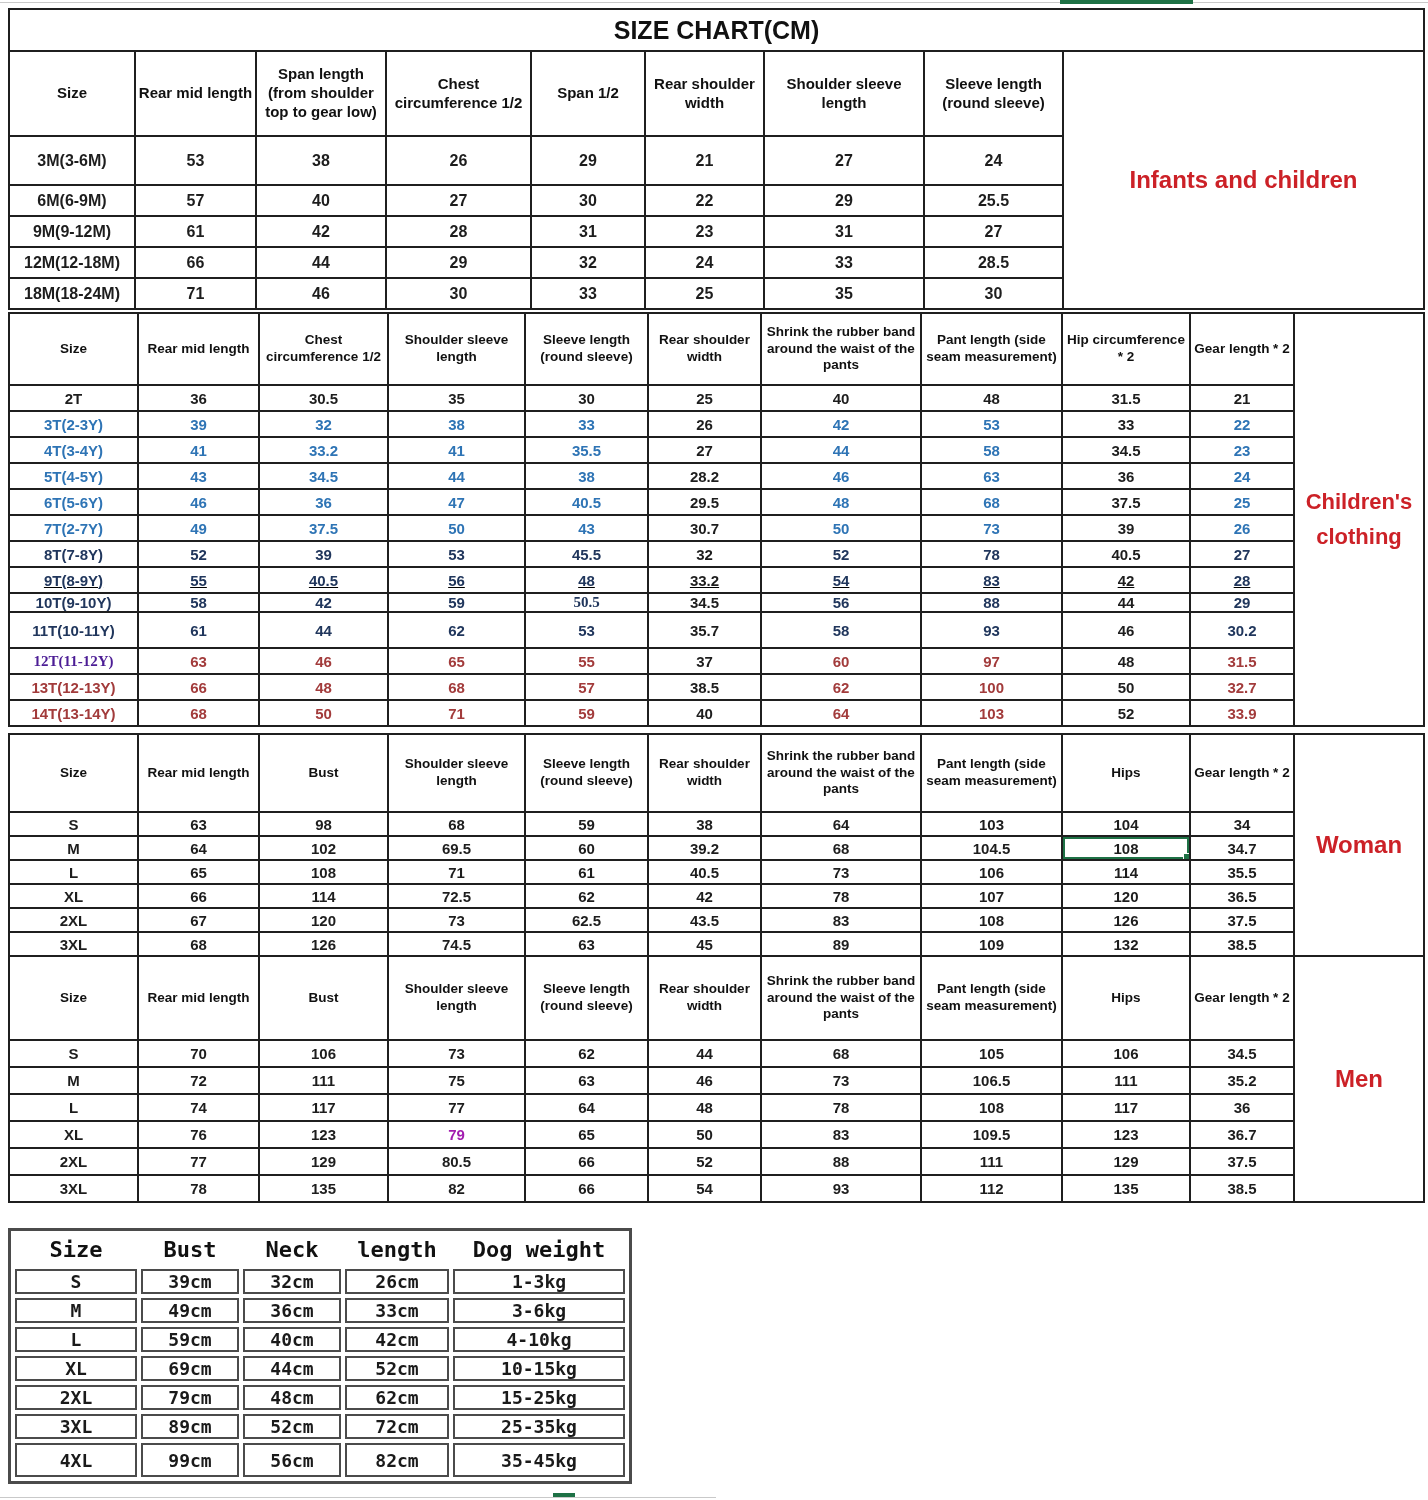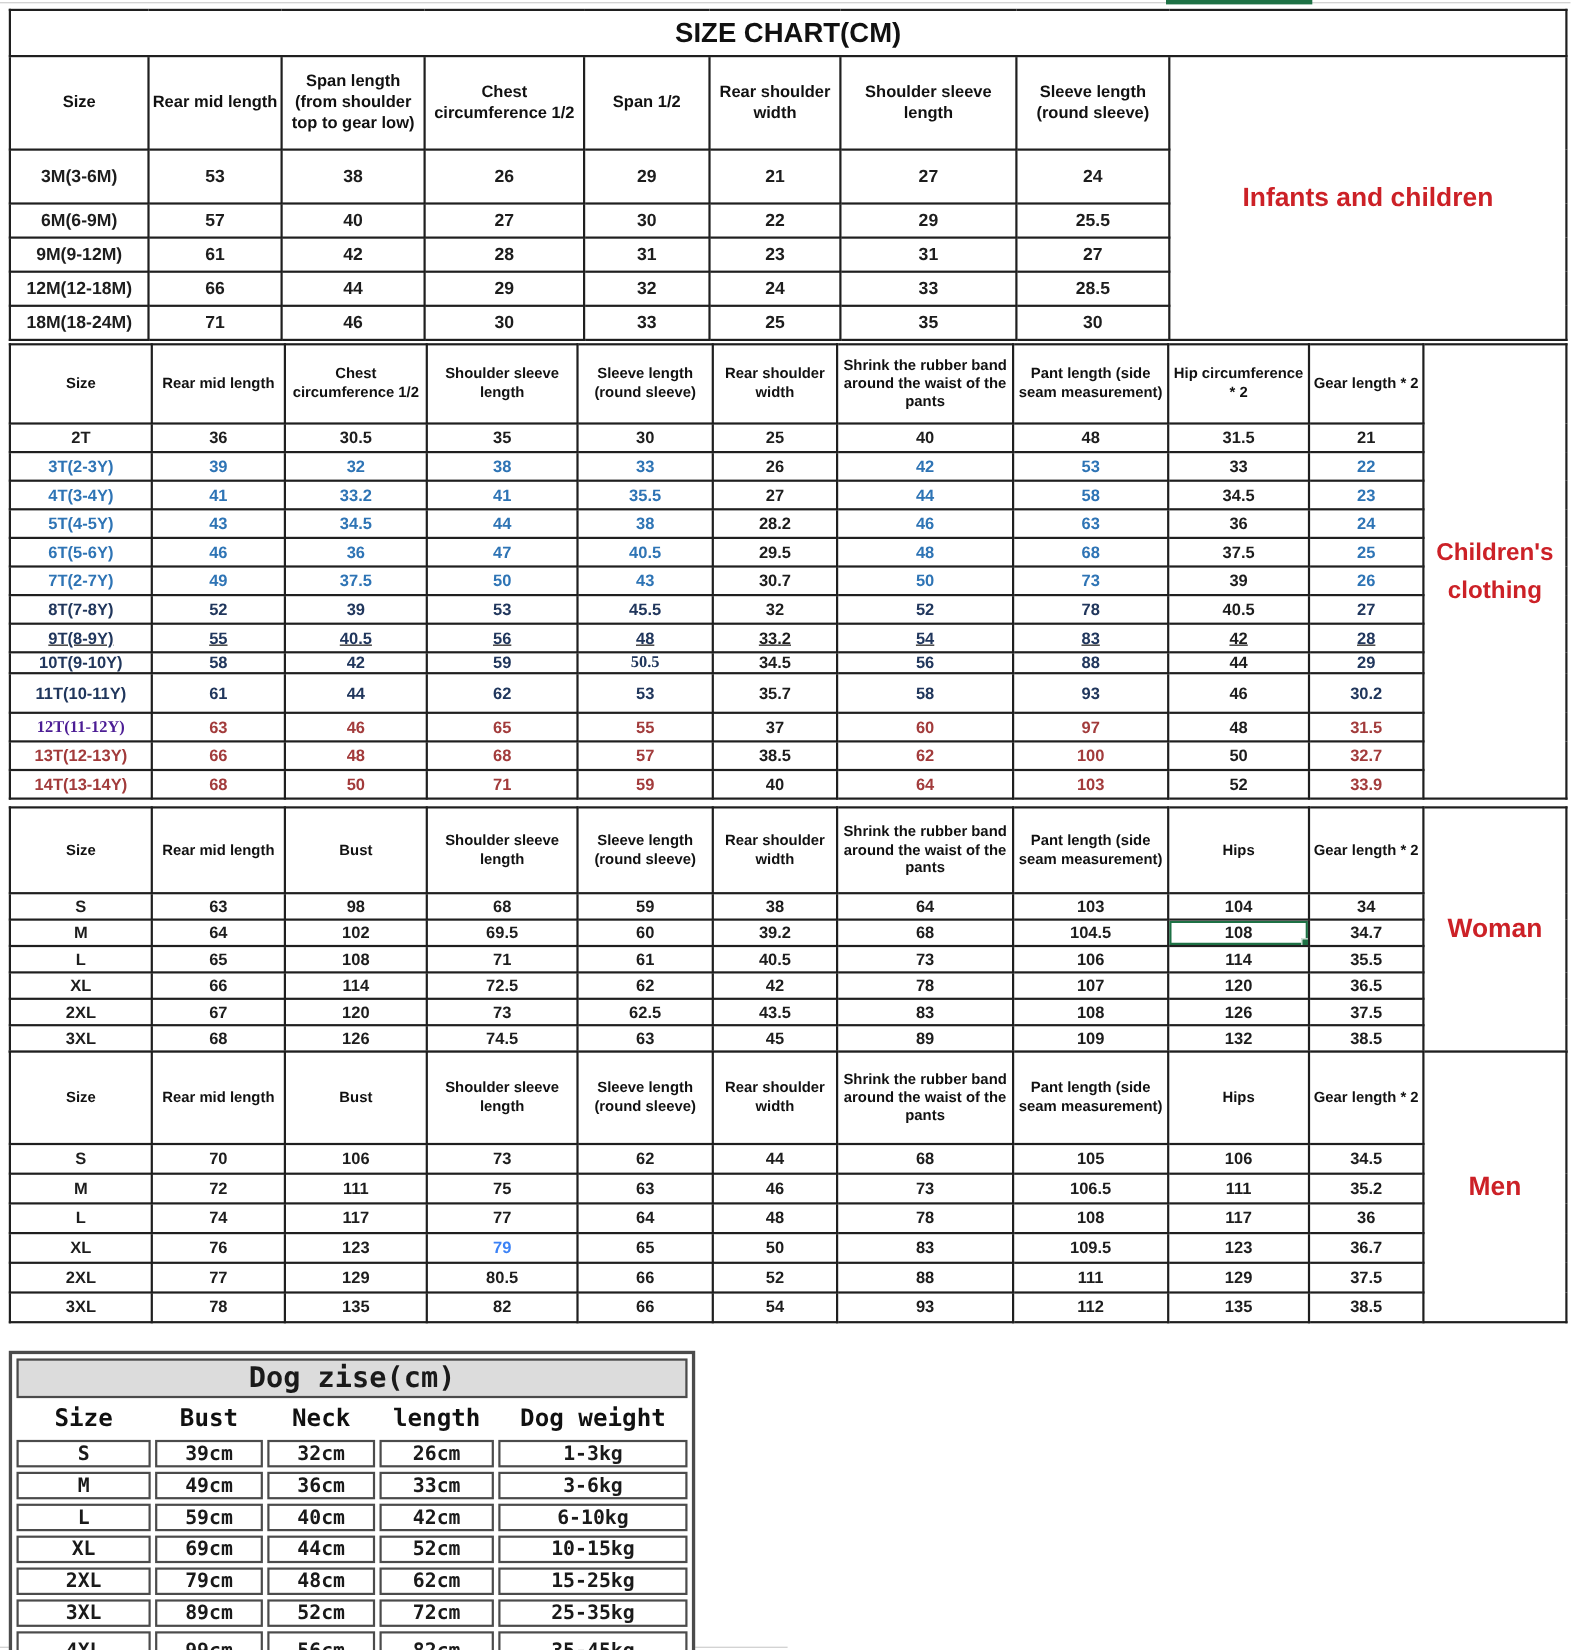--- a/index.html
+++ b/index.html
@@ -473,21 +473,21 @@
           <td class="dcell" style="color: rgb(29, 29, 29);">48</td>
           <td class="dcell" style="color: rgb(29, 29, 29);">78</td>
           <td class="dcell" style="color: rgb(29, 29, 29);">108</td>
           <td class="dcell" style="color: rgb(29, 29, 29);">117</td>
           <td class="dcell" style="color: rgb(29, 29, 29);">36</td>
         </tr>
         <tr style="height: 27px;">
           <td class="dcell" style="color: rgb(29, 29, 29);">XL</td>
           <td class="dcell" style="color: rgb(29, 29, 29);">76</td>
           <td class="dcell" style="color: rgb(29, 29, 29);">123</td>
-          <td class="dcell" style="color: #3b82f6;">79</td>
+          <td class="dcell" style="color: #a21caf;">79</td>
           <td class="dcell" style="color: rgb(29, 29, 29);">65</td>
           <td class="dcell" style="color: rgb(29, 29, 29);">50</td>
           <td class="dcell" style="color: rgb(29, 29, 29);">83</td>
           <td class="dcell" style="color: rgb(29, 29, 29);">109.5</td>
           <td class="dcell" style="color: rgb(29, 29, 29);">123</td>
           <td class="dcell" style="color: rgb(29, 29, 29);">36.7</td>
         </tr>
         <tr style="height: 27px;">
           <td class="dcell" style="color: rgb(29, 29, 29);">2XL</td>
           <td class="dcell" style="color: rgb(29, 29, 29);">77</td>
@@ -517,23 +517,20 @@
 
   <table id="dog-table" style="left:8px;top:1228px;width:624px;">
       <colgroup>
         <col style="width: 122px;">
         <col style="width: 98px;">
         <col style="width: 98px;">
         <col style="width: 104px;">
         <col style="width: 172px;">
       </colgroup>
     <tbody id="dog-body">
-      <tr style="height:36px">
-        <td class="dog-title-cell" colspan="5">Dog zise(cm)</td>
-      </tr>
     <tr style="height: 30px;">
           <th class="hcell">Size</th>
           <th class="hcell">Bust</th>
           <th class="hcell">Neck</th>
           <th class="hcell">length</th>
           <th class="hcell">Dog weight</th>
         </tr>
         <tr style="height: 20px;">
           <td class="dcell">S</td>
           <td class="dcell">39cm</td>
@@ -546,21 +543,21 @@
           <td class="dcell">49cm</td>
           <td class="dcell">36cm</td>
           <td class="dcell">33cm</td>
           <td class="dcell">3-6kg</td>
         </tr>
         <tr style="height: 20px;">
           <td class="dcell">L</td>
           <td class="dcell">59cm</td>
           <td class="dcell">40cm</td>
           <td class="dcell">42cm</td>
-          <td class="dcell">6-10kg</td>
+          <td class="dcell">4-10kg</td>
         </tr>
         <tr style="height: 20px;">
           <td class="dcell">XL</td>
           <td class="dcell">69cm</td>
           <td class="dcell">44cm</td>
           <td class="dcell">52cm</td>
           <td class="dcell">10-15kg</td>
         </tr>
         <tr style="height: 20px;">
           <td class="dcell">2XL</td>

